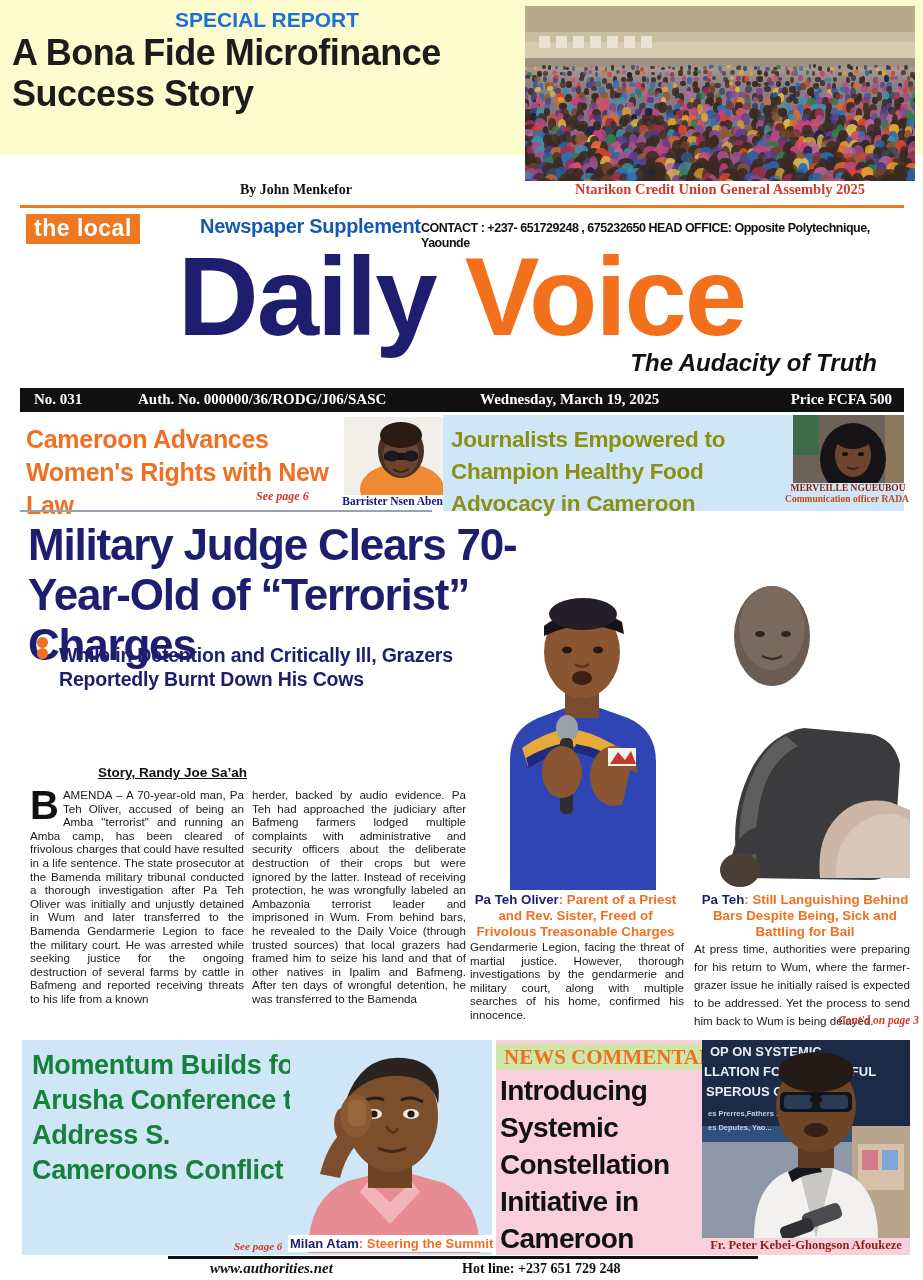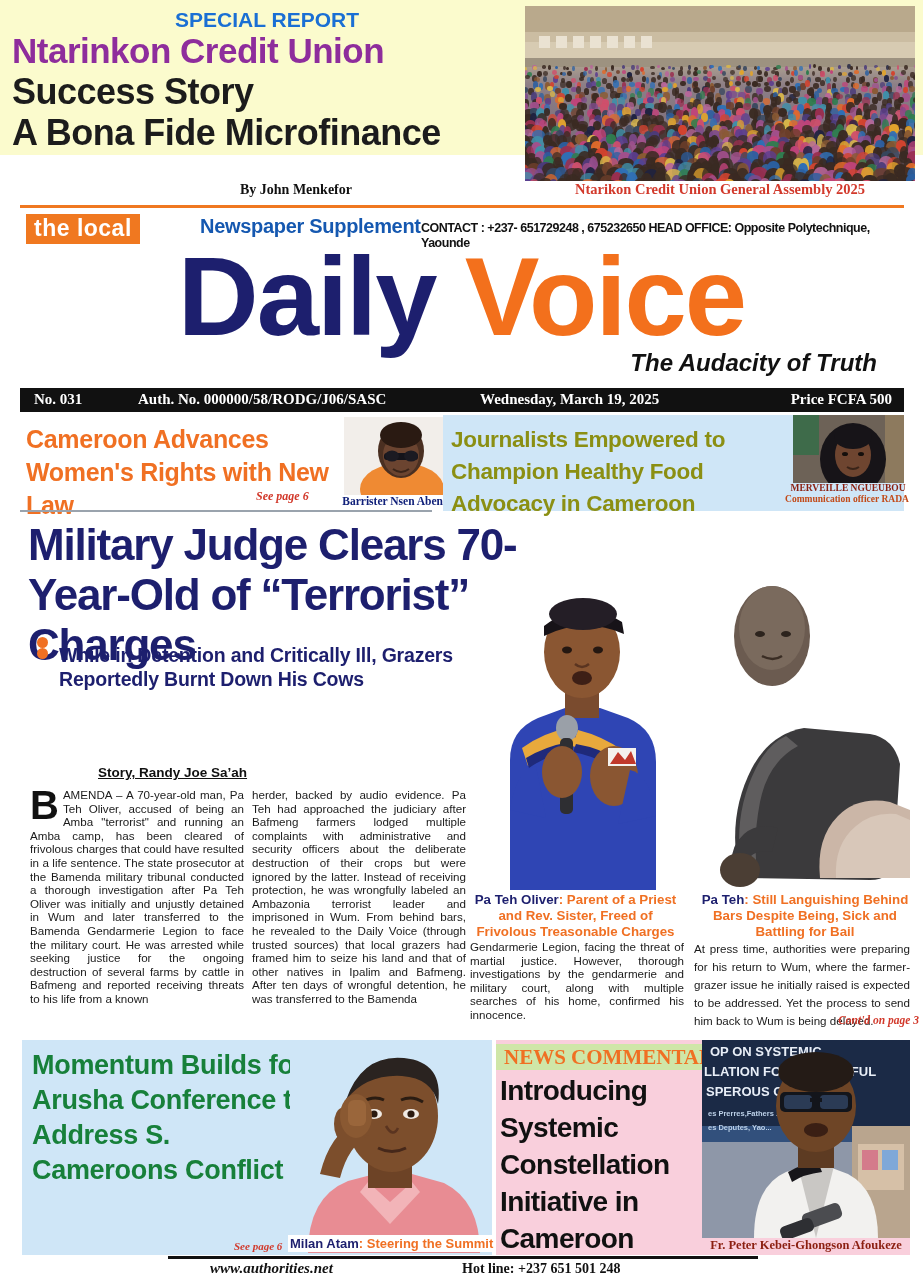--- a/index.html
+++ b/index.html
@@ -104,23 +104,22 @@
   .foot-hot{position:absolute;left:462px;top:1261px;font-family:"Liberation Serif",serif;font-weight:bold;font-size:14px;color:#111;}
 </style>
 </head>
 <body>
 
 <div class="page">
 
   <div class="special">
     <div class="special-inner">
       <div class="sr-kicker">SPECIAL REPORT</div>
-      <div class="sr-title1">Ntarinkon Credit Union</div>
+      <div class="sr-title2">A Bona Fide Microfinance</div>
       <div class="sr-title2">Success Story</div>
-      <div class="sr-title2">A Bona Fide Microfinance</div>
     </div>
     <div class="sr-byline">By John Menkefor</div>
 
     <div class="sr-photo">
       <div class="crowdwrap" id="crowdwrap">
           <div class="hall-band" style="top: 0px; height: 26px; background: rgb(185, 169, 140);"></div>
           <div class="hall-band" style="top: 26px; height: 10px; background: rgb(203, 189, 162);"></div>
           <div class="hall-band" style="top: 36px; height: 16px; background: rgb(215, 203, 178);"></div>
           <div class="hall-band" style="top: 52px; height: 9px; background: rgb(157, 146, 128);"></div>
           <div style="position: absolute; left: 14px; top: 30px; width: 11px; height: 12px; background: rgb(234, 226, 210);"></div>
@@ -1227,21 +1226,21 @@
     <div class="mh-supp">Newspaper Supplement</div>
     <div class="mh-contact">CONTACT : +237- 651729248 , 675232650  HEAD OFFICE: Opposite Polytechnique, Yaounde</div>
     <div class="mh-title">
       <span class="mh-daily">Daily</span><span>&nbsp;</span><span class="mh-voice">Voice</span>
     </div>
     <div class="mh-slogan">The Audacity  of Truth</div>
   </div>
 
   <div class="datebar">
     <span class="db-no">No. 031</span>
-    <span class="db-auth">Auth. No. 000000/58/RODG/J06/SASC</span>
+    <span class="db-auth">Auth. No. 000000/36/RODG/J06/SASC</span>
     <span class="db-date">Wednesday, March 19, 2025</span>
     <span class="db-price">Price FCFA 500</span>
   </div>
 
   <div class="teasers">
 
     <div class="teaser-l">
       <h3>Cameroon Advances Women's Rights with New Law</h3>
       <div class="seepage">See page 6</div>
       <div class="tl-photo">
@@ -1444,15 +1443,15 @@
 
         <rect x="100" y="168" width="40" height="16" rx="5" fill="#4b4c50" transform="rotate(-20 120 176)"></rect>
         <rect x="78" y="182" width="34" height="14" rx="5" fill="#2e2f33" transform="rotate(-20 95 189)"></rect>
       </svg>
     </div>
     <div class="br-cap">Fr. Peter Kebei-Ghongson Afoukeze</div>
   </div>
 
   <div class="foot-rule"></div>
   <div class="foot-web">www.authorities.net</div>
-  <div class="foot-hot">Hot line: +237 651 501 248</div>
+  <div class="foot-hot">Hot line: +237 651 729 248</div>
 
 </div>
 
 </body></html>

